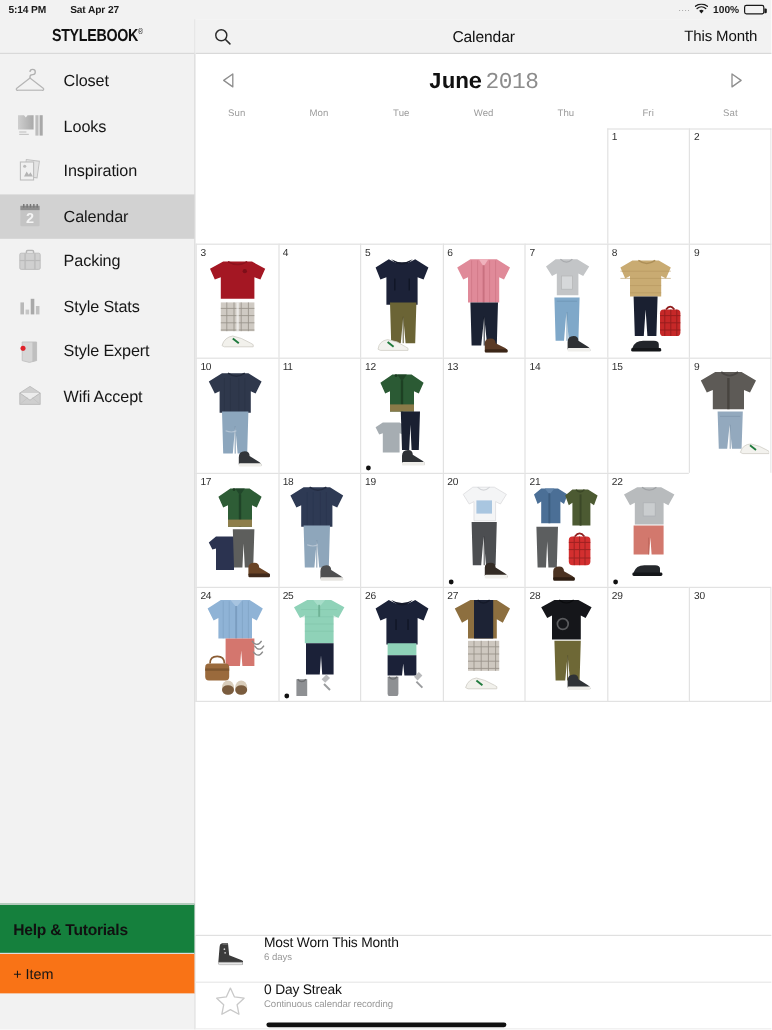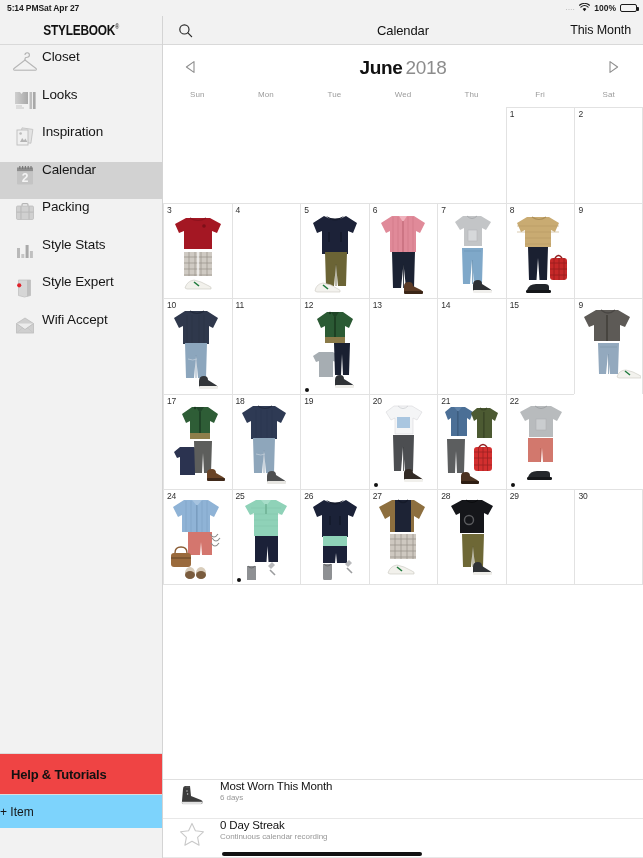--- a/index.html
+++ b/index.html
@@ -13,21 +13,21 @@
   
   .statusbar {
     height:16px; width:643px;
     background:#f2f2f2;
     display:flex; align-items:center;
     font-size:8.5px; color:#1a1a1a;
     padding:0 6px 0 7px;
     position:relative;
   }
   .sb-time { font-weight:600; letter-spacing:-0.1px; }
-  .sb-date { font-weight:600; margin-left:0; letter-spacing:-0.1px; }
+  .sb-date { font-weight:600; margin-left:20px; letter-spacing:-0.1px; }
   .sb-right {
     margin-left:auto; display:flex; align-items:center; gap:4px;
   }
   .sb-dots { letter-spacing:0.5px; color:#9a9a9a; font-size:7px; position:relative; top:-1px; }
   .sb-wifi { display:inline-block; }
   .sb-batt-pct { font-weight:600; font-size:8.5px; }
   .sb-batt {
     width:17px; height:8px; border:1px solid #1a1a1a; border-radius:2px;
     position:relative; padding:1px;
   }
@@ -56,42 +56,42 @@
   .logo {
     font-family:"Liberation Sans", sans-serif;
     font-weight:bold; font-size:14.5px; letter-spacing:-0.3px;
     color:#111; transform:scaleX(0.82); transform-origin:center;
     white-space:nowrap;
   }
   .logo .reg { font-size:7px; vertical-align:super; font-weight:normal; }
 
   .nav { padding-top:4px; flex:0 0 auto; }
   .nav-item {
-    height:37.5px; display:flex; 
-    padding-left:10px; gap:2px; cursor:default;
+    height:37.5px; display:flex; align-items:center;
+    padding-left:10px; gap:13px; cursor:default;
   }
   .nav-item.active { background:#d2d2d2; }
   .nav-icon {
     width:30px; height:28px; display:flex; align-items:center; justify-content:center;
     flex:0 0 30px;
   }
   .nav-label {
     font-size:13.5px; color:#161616; font-weight:400; letter-spacing:-0.1px;
   }
 
   .sb-spacer { flex:1 1 auto; }
   .help-row {
     height:42px; display:flex; align-items:center; padding-left:11px;
     border-top:1px solid #dcdcdc; border-bottom:1px solid #dcdcdc;
-    background:#ef4444;
+    background:#15803d;
   }
   .help-row .t { font-size:13px; font-weight:bold; color:#111; letter-spacing:-0.2px; }
   .add-row {
-    height:33px; display:flex; align-items:center; 
-    background:#7dd3fc;
+    height:33px; display:flex; align-items:center; padding-left:11px;
+    background:#f97316;
   }
   .add-row .t { font-size:12px; color:#161616; }
   .sb-bottom-pad { height:30px; background:#f2f2f2; }
 
   
   .content { width:480px; height:842px; display:flex; flex-direction:column; background:#fff; }
 
   .topbar {
     height:29px; background:#f2f2f2; border-bottom:1px solid #d9d9d9;
     display:flex; align-items:center; position:relative; padding:0 12px;
@@ -104,21 +104,21 @@
     pointer-events:none;
   }
   .this-month {
     margin-left:auto; font-size:12.5px; color:#111; cursor:pointer;
     letter-spacing:-0.1px; z-index:2;
   }
 
   
   .month-head {
     height:45px; display:flex; align-items:center; justify-content:center;
-    position:relative; flex:0 0 45px;
+    position:relative; flex:0 0 45px;font-family:Liberation Mono, monospace;
   }
   .month-title { font-size:19px; letter-spacing:-0.3px; }
   .month-title .m { font-weight:bold; color:#111; }
   .month-title .y { font-weight:400; color:#8c8c8c; margin-left:3px; }
   .arrow { position:absolute; top:50%; transform:translateY(-50%); cursor:pointer; width:18px; height:18px; }
   .arrow.left { left:20px; }
   .arrow.right { right:20px; }
 
   
   .weekdays { display:grid; grid-template-columns:repeat(7,1fr); height:17px; flex:0 0 17px; }

